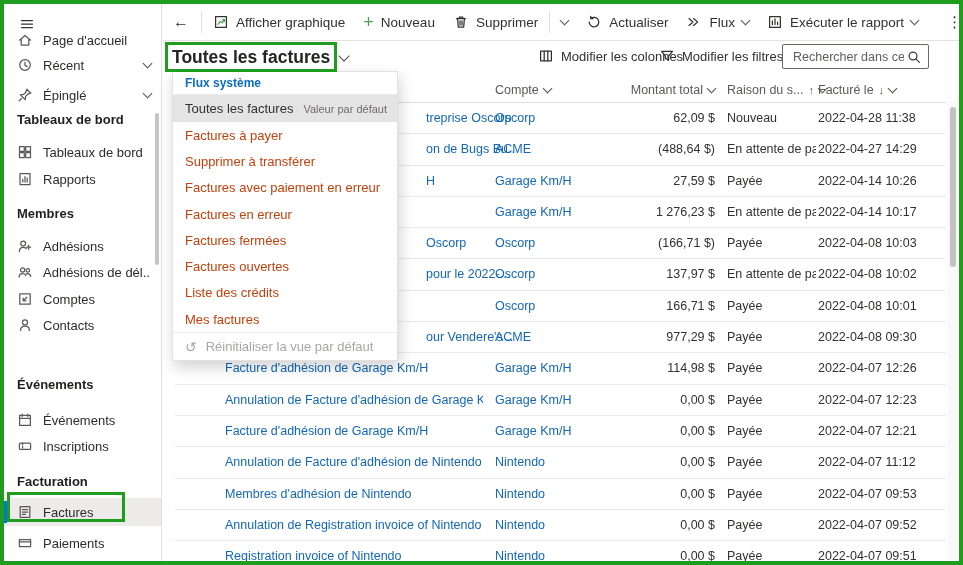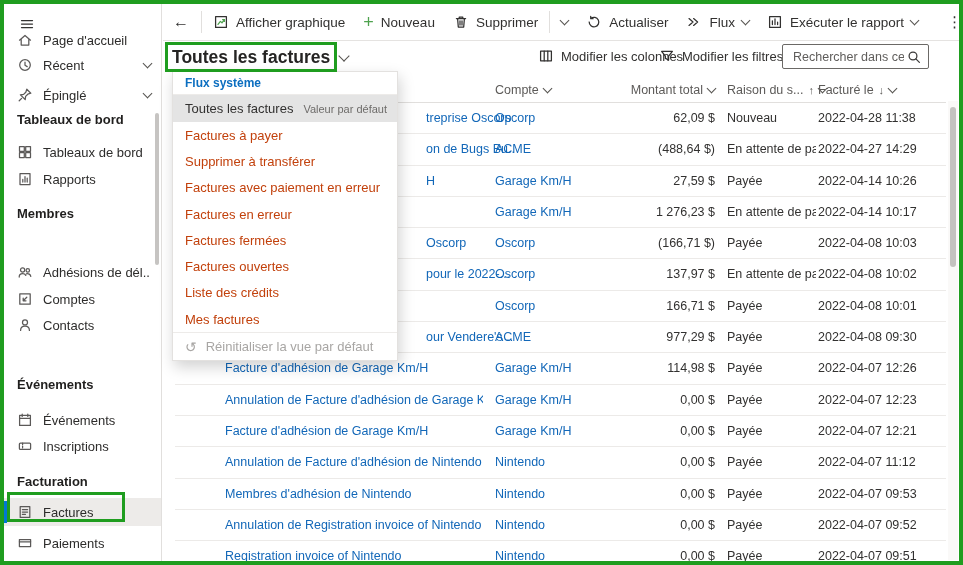--- a/index.html
+++ b/index.html
@@ -113,20 +113,27 @@
     </div>
     <div class="si" style="top:163px">
       <svg class="ic" viewBox="0 0 16 16">
           <rect x="3" y="2.5" width="10" height="11"></rect>
           <path d="M5.8 11 V8.4 M8 11 V5.6 M10.2 11 V7"></path>
         </svg>
       <span class="lbl">Rapports</span>
     </div>
 
     <div class="sh" style="top:202px">Membres</div>
+    <div class="si" style="top:230px">
+      <svg class="ic" viewBox="0 0 16 16">
+          <circle cx="6.2" cy="5.6" r="2.4"></circle>
+          <path d="M2.4 13.4 C2.4 10.8 4.2 9.4 6.2 9.4 C7.4 9.4 8.4 9.8 9.2 10.6 M11.6 7.2 V11.2 M9.6 9.2 H13.6"></path>
+        </svg>
+      <span class="lbl">Adhésions</span>
+    </div>
     <div class="si" style="top:256px">
       <svg class="ic" viewBox="0 0 16 16">
           <circle cx="5.6" cy="6" r="2.1"></circle>
           <circle cx="10.8" cy="6.4" r="1.7"></circle>
           <path d="M2.2 13 C2.2 10.8 3.8 9.6 5.6 9.6 C7 9.6 8.2 10.2 8.8 11.4 M9.4 9.8 C11.4 9.3 13.4 10.4 13.8 12.4"></path>
         </svg>
       <span class="lbl">Adhésions de dél...</span>
     </div>
     <div class="si" style="top:283px">
       <svg class="ic" viewBox="0 0 16 16">

